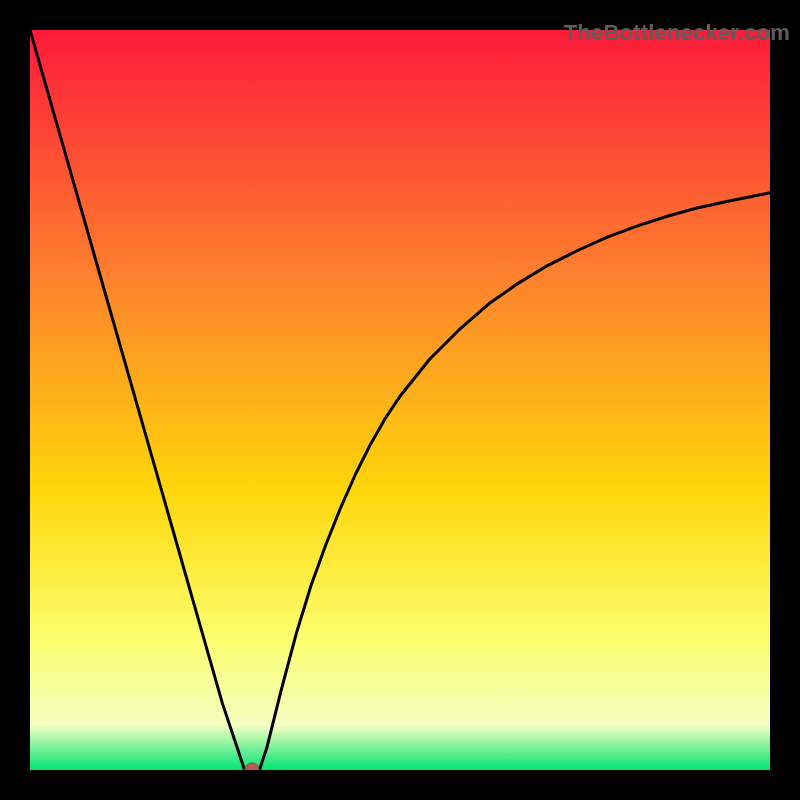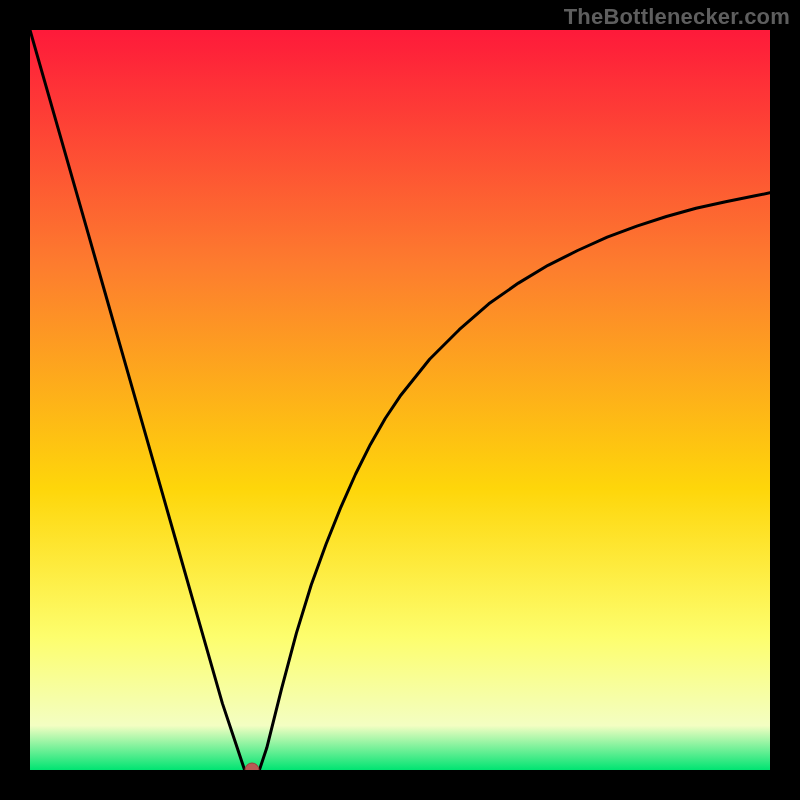--- a/index.html
+++ b/index.html
@@ -12,21 +12,21 @@
     overflow: hidden;
   }
   .frame {
     position: relative;
     width: 800px;
     height: 800px;
     background: #000;
   }
   .watermark {
     position: absolute;
-    top: 4px;
+    top: 20px;
     right: 10px;
     font-size: 22px;
     font-weight: 600;
     color: #5e5e5e;
     letter-spacing: 0.2px;
     z-index: 5;
   }
   .plot {
     position: absolute;
     left: 30px;

